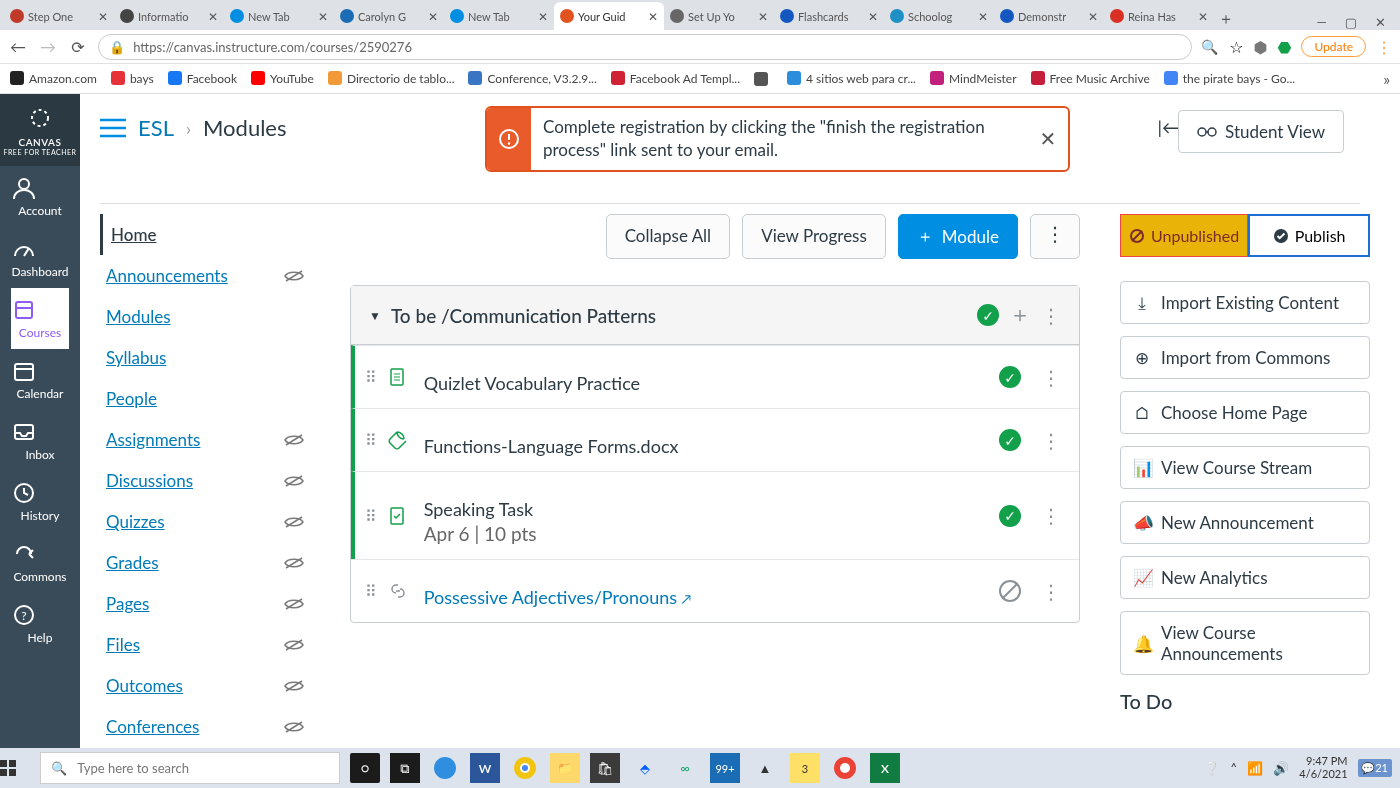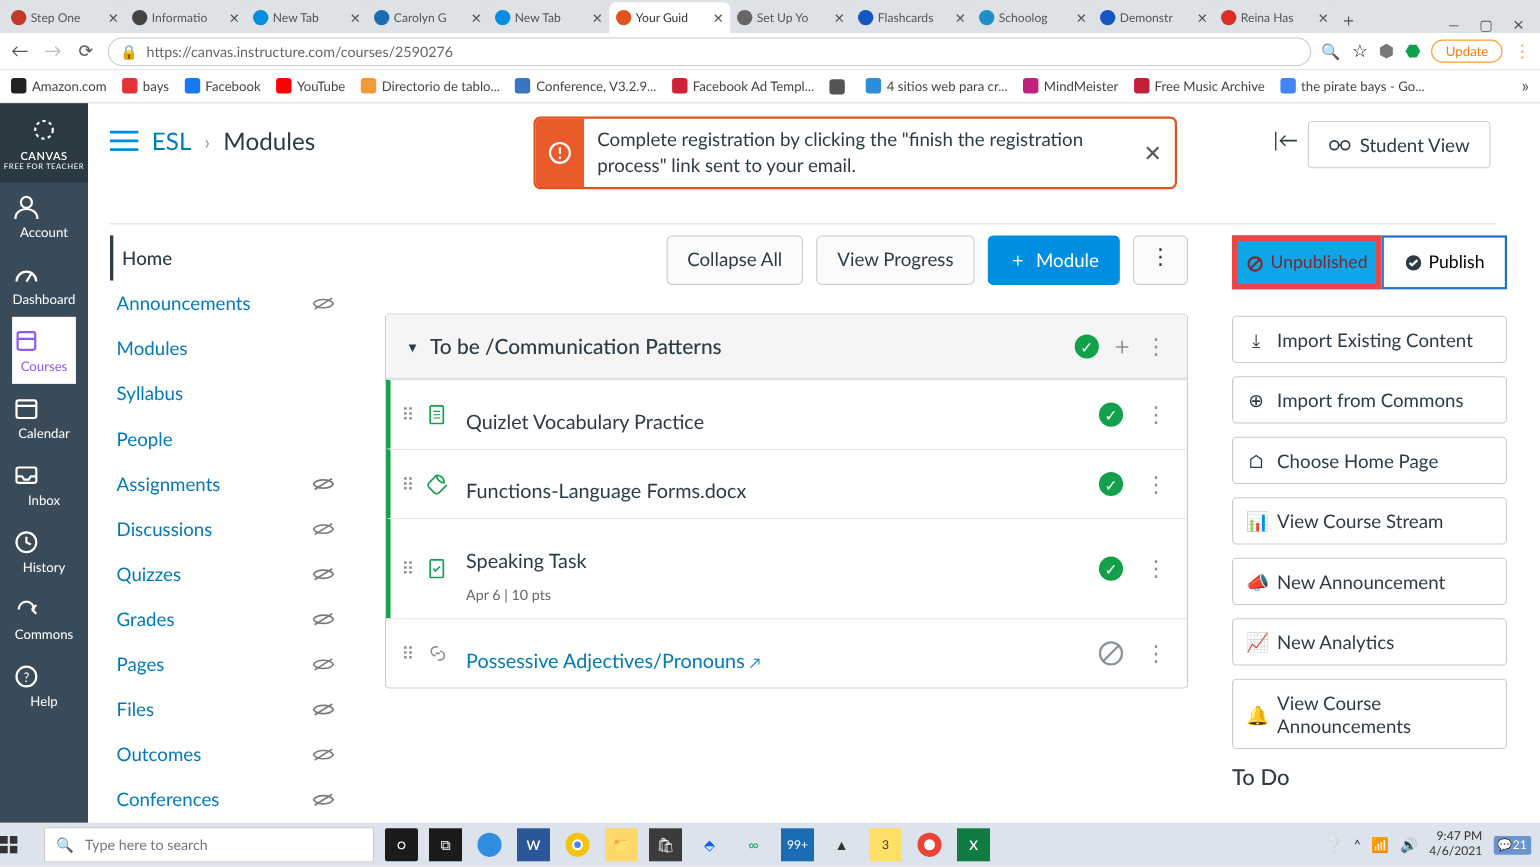--- a/index.html
+++ b/index.html
@@ -39,28 +39,28 @@
   .crumbs { display:flex; align-items:center; gap:12px; font-size:22px; color:#2d3b45; margin-bottom:22px; }
   .crumbs .ham { color:#008ee2; }
   .crumbs a { color:#007ab8; text-decoration:none; }
   .crumbs .sep { color:#999; font-size:18px; }
 
   .alert-box { position:absolute; left:405px; top:12px; width:585px; border:2px solid #e0531f; border-radius:6px; background:#fff; display:flex; align-items:center; min-height:60px; }
   .alert-box .alert-icon { width:44px; align-self:stretch; background:#e95b2b; display:flex; align-items:center; justify-content:center; color:#fff; font-size:20px; border-radius:4px 0 0 4px; }
   .alert-box .alert-text { flex:1; padding:8px 12px; font-size:17px; color:#2d3b45; line-height:1.35; }
   .alert-box .alert-close { width:40px; text-align:center; font-size:20px; color:#555; cursor:pointer; }
 
-  .student-view-btn { position:absolute; right:45px; top:16px; border:1px solid #c7cdd1; border-radius:4px; padding:10px 18px; font-size:17px; color:#2d3b45; background:#fff; display:flex; align-items:center; gap:8px; }
+  .student-view-btn { position:absolute; right:56px; top:16px; border:1px solid #c7cdd1; border-radius:4px; padding:10px 18px; font-size:17px; color:#2d3b45; background:#fff; display:flex; align-items:center; gap:8px; }
   .collapse-arrow { position:absolute; right:220px; top:22px; font-size:18px; color:#2d3b45; }
 
   .top-divider { border-top:1px solid #ddd; margin-top:62px; margin-right:40px; }
 
   .course-body { display:flex; gap:40px; margin-top:10px; }
   .course-nav { width:210px; }
-  .course-nav .cn-item { display:flex; align-items:center; justify-content:space-between; padding:10px 6px; font-size:17px; color:#007ab8; cursor:pointer; }
+  .course-nav .cn-item { display:flex; align-items:center; justify-content:space-between; padding:10px 6px; font-size:17px; color:#007ab8; cursor:pointer;text-decoration:underline; }
   .course-nav .cn-item.active { color:#2d3b45; border-left:3px solid #2d3b45; padding-left:8px; font-weight:500; }
   .hidden-icon { color:#7a7a7a; }
 
   .modules-col { flex:1; }
   .module-actions { display:flex; gap:12px; justify-content:flex-end; margin-bottom:26px; }
   .btn { border:1px solid #c7cdd1; background:#fbfbfb; border-radius:5px; padding:10px 18px; font-size:17px; color:#2d3b45; cursor:pointer; }
   .btn.primary { background:#008ee2; border-color:#008ee2; color:#fff; display:flex; align-items:center; gap:8px; }
   .btn.icon-only { padding:10px 14px; font-size:20px; line-height:17px; }
 
   .module-box { border:1px solid #c7cdd1; border-radius:4px; }
@@ -71,28 +71,28 @@
   .unpub-icon::after { content:""; position:absolute; left:-2px; top:8px; width:22px; height:2px; background:#8a9197; transform:rotate(-45deg); }
 
   .module-item { display:flex; align-items:center; gap:14px; padding:14px 18px 14px 14px; border-top:1px solid #e6e6e6; }
   .module-item.published { border-left:4px solid #12a04b; padding-left:10px; }
   .drag-h { color:#8a9197; font-size:16px; letter-spacing:-3px; cursor:grab; }
   .item-type-icon { width:22px; text-align:center; color:#12a04b; }
   .item-type-icon.gray { color:#8a9197; }
   .mi-body { flex:1; }
   .mi-title { font-size:18px; color:#2d3b45;margin-top:12px; }
   .mi-title.link { color:#007ab8; }
-  .mi-sub { font-size:13px; color:#666; margin-top:12px; }
+  .mi-sub { font-size:19px; color:#666; margin-top:2px; }
   .mi-actions { display:flex; align-items:center; gap:20px; color:#8a9197; font-size:20px; }
 
   .right-col { width:280px; padding-right:30px; }
   .right-col h3 { font-size:20px; font-weight:500; color:#2d3b45; margin-bottom:14px; }
   .status-row { display:flex; margin-bottom:24px; }
   .status-btn { flex:1; padding:10px 8px; font-size:16px; display:flex; align-items:center; justify-content:center; gap:6px; cursor:pointer; }
-  .status-btn.unpub { background:#0ea5e9; border:5px solid #ef4444; color:#7a2c2e;align-items:flex-end; }
+  .status-btn.unpub { background:#eab308; border:1px solid #ef4444; color:#7a2c2e; }
   .status-btn.pub { background:#fff; border:2px solid #1d6fd3; }
   .right-action { border:1px solid #c7cdd1; border-radius:4px; padding:10px 12px; font-size:17px; color:#2d3b45; margin-bottom:12px; display:flex; align-items:center; gap:10px; cursor:pointer; background:#fff; }
   .todo-head { display:flex; align-items:center; justify-content:space-between; margin-top:14px; margin-bottom:8px; }
 
   
   .taskbar { position:absolute; bottom:0; left:0; right:0; height:40px; background:#dde3ec; display:flex; align-items:center; font-size:13px; color:#333; }
   .taskbar .start { width:40px; text-align:center; font-size:16px; }
   .taskbar .search { flex:0 0 300px; background:#fff; height:32px; display:flex; align-items:center; padding:0 10px; gap:10px; color:#777; border:1px solid #ccc; }
   .task-icons { display:flex; align-items:center; gap:10px; padding:0 10px; }
   .task-icons .ti { width:30px; height:30px; display:flex; align-items:center; justify-content:center; position:relative; }

